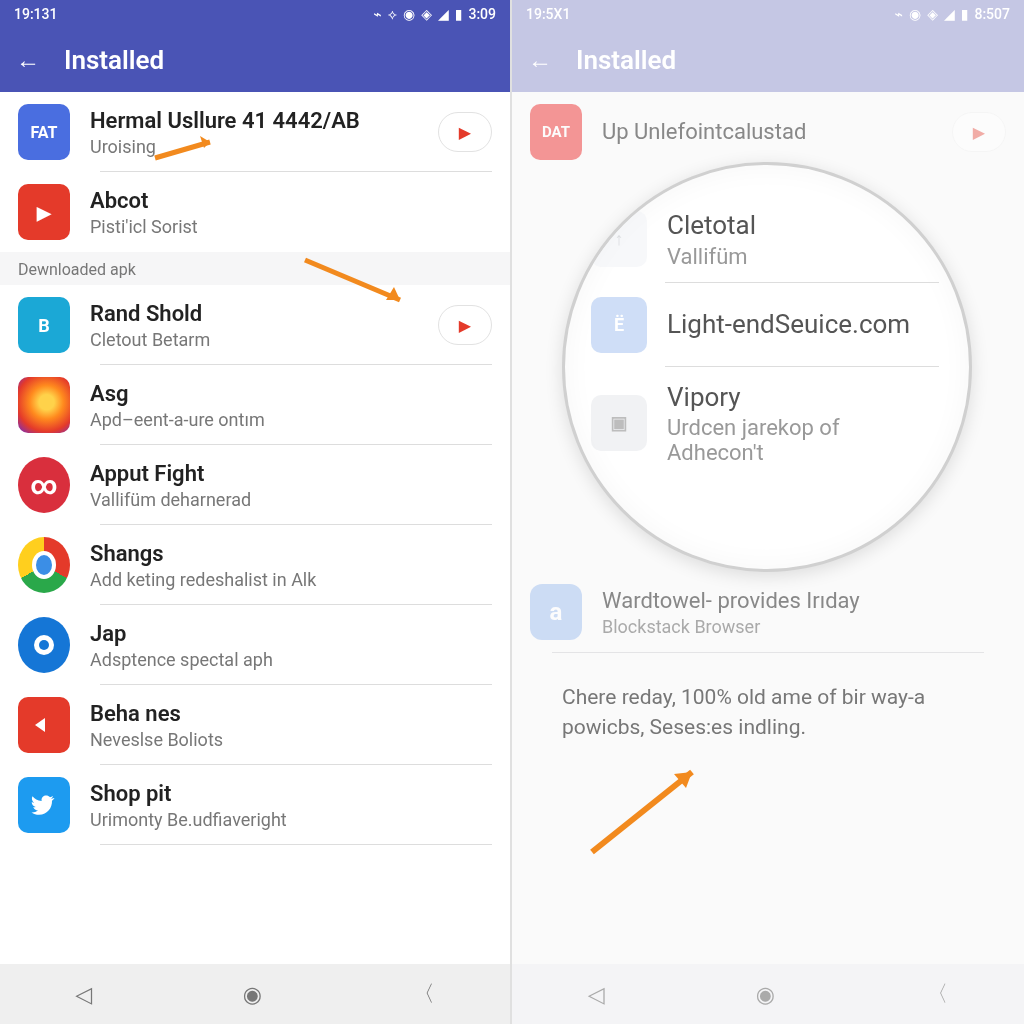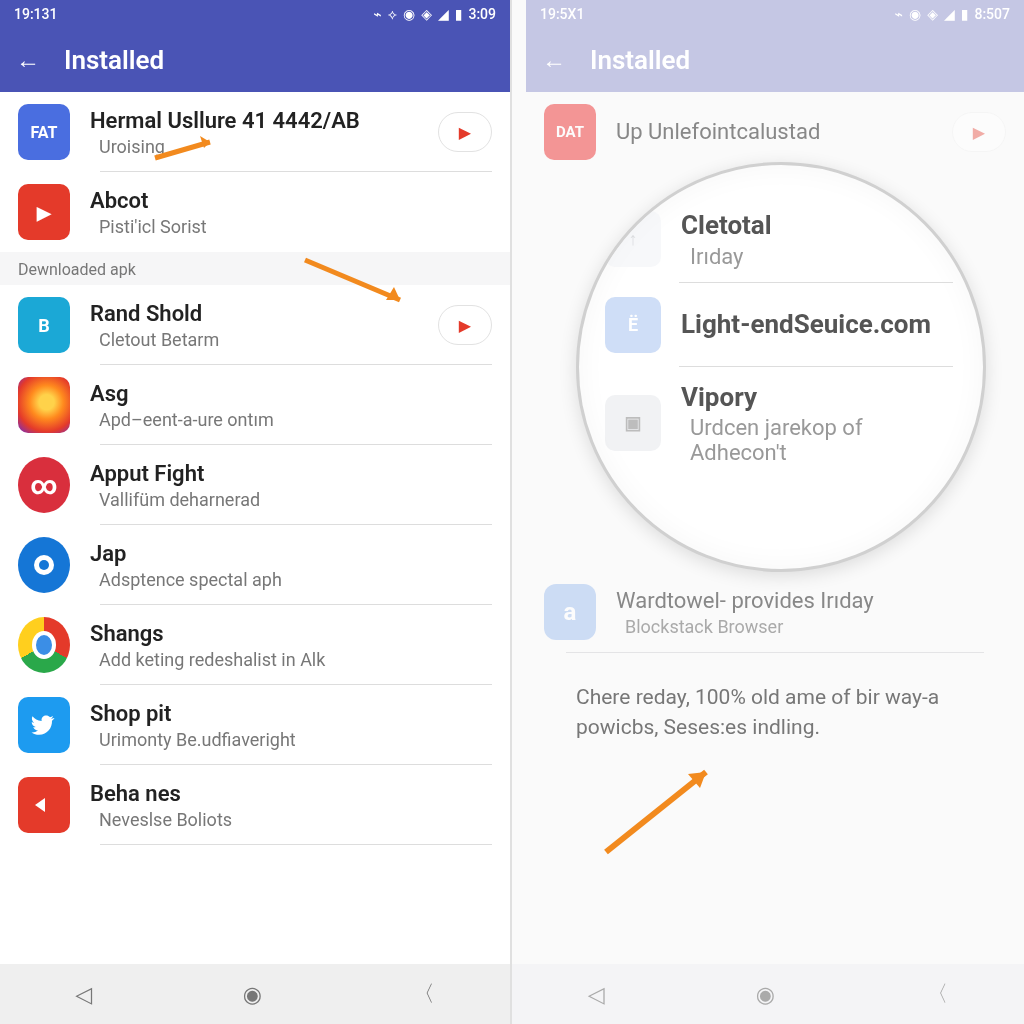--- a/index.html
+++ b/index.html
@@ -12,21 +12,21 @@
     overflow: hidden;
   }
   .phone {
     width: 512px;
     height: 1024px;
     background: #c2410c;
     position: relative;
     overflow: hidden;
   }
   .phone.left { border-right: 2px solid #e0e0e0; }
-  .phone.right { background: #fafafa; padding-left: 14px; }
+  .phone.right { background: #fafafa; }
 
   
   .status {
     height: 28px;
     background: #4a54b5;
     color: #fff;
     display: flex;
     justify-content: space-between;
     align-items: center;
     padding: 0 14px;
@@ -104,21 +104,21 @@
   .icon.beh { background: #e43a2a; }
   .icon.gd  { background: linear-gradient(135deg,#2aa84a 33%,#ffcf1e 33% 66%,#3b8ee6 66%); }
   .icon.dat { background: #ef4444; font-size:15px;}
   .icon.up  { background: #f1f3f6; color:#c0c3c8; }
   .icon.e   { background: #a8c4f0; }
   .icon.vip { background: #e6e8ec; color:#888;}
   .icon.a   { background: #a8c4f0; border-radius:12px; font-size:24px;}
 
   .txt { flex: 1; min-width: 0; }
   .title { font-size: 22px; font-weight: 600; color: #222; line-height: 1.25; }
-  .sub   { font-size: 18px; color: #777; margin-top: 2px; margin-left: 9px; }
+  .sub   { font-size: 18px; color: #777; margin-top: 2px; }
   .right .title { color: #888; font-weight:400;}
   .right .sub   { color: #aaa; }
 
   .play-btn {
     width: 54px;
     height: 40px;
     border: 1px solid #e2e2e2;
     border-radius: 20px;
     display: flex;
     align-items: center;
@@ -167,21 +167,21 @@
     width: 410px;
     height: 410px;
     border-radius: 50%;
     border: 3px solid #d0d0d0;
     background: #fff;
     box-shadow: 0 4px 18px rgba(0,0,0,.12), inset 0 0 30px rgba(0,0,0,.04);
     overflow: hidden;
     padding-top: 30px;
   }
   .lens .row { padding: 14px 40px 14px 26px; }
-  .lens .title { font-size: 26px; color:#555; font-weight:700;}
+  .lens .title { font-size: 26px; color:#555; font-weight:400;}
   .lens .sub   { font-size: 22px; color:#999;}
   .lens .icon  { width:56px;height:56px;flex:0 0 56px;}
   .lens .sep::after{ left:100px; right:30px;}
 
   .desc {
     position: absolute;
     top: 590px;
     left: 50px;
     right: 40px;
     font-size: 21px;
@@ -272,61 +272,61 @@
 
     <div class="row sep">
       <div class="icon cp">∞</div>
       <div class="txt">
         <div class="title">Apput Fight</div>
         <div class="sub">Vallifüm deharnerad</div>
       </div>
     </div>
 
     <div class="row sep">
+      <div class="icon chrome"></div>
+      <div class="txt">
+        <div class="title">Shangs</div>
+        <div class="sub">Add keting redeshalist in Alk</div>
+      </div>
+    </div>
+
+    <div class="row sep">
       <div class="icon eye">
         <svg width="30" height="30" viewBox="0 0 30 30">
             <circle cx="15" cy="15" r="10" fill="#fff"></circle>
             <circle cx="15" cy="15" r="5" fill="#1576d6"></circle>
           </svg>
       </div>
       <div class="txt">
         <div class="title">Jap</div>
         <div class="sub">Adsptence spectal aph</div>
       </div>
     </div>
 
     <div class="row sep">
-      <div class="icon chrome"></div>
-      <div class="txt">
-        <div class="title">Shangs</div>
-        <div class="sub">Add keting redeshalist in Alk</div>
+      <div class="icon beh">
+        <svg width="26" height="26" viewBox="0 0 26 26">
+            <path d="M4 13 L14 6 L14 20 Z" fill="#fff"></path>
+          </svg>
+      </div>
+      <div class="txt">
+        <div class="title">Beha nes</div>
+        <div class="sub">Neveslse Boliots</div>
       </div>
     </div>
 
     <div class="row sep">
       <div class="icon tw">
         <svg width="30" height="30" viewBox="0 0 30 30">
             <path d="M25 8c-1 .5-2 .8-3 1 1-.8 1.8-2 2-3-1 .6-2 1-3 1.3C20 6 18.7 5.5 17 5.5c-3 0-5 2.5-4.3 5.5C8.5 10.7 5.5 9 3.5 6.3c-1.3 2.3-.5 5 1.7 6.4-.9 0-1.8-.3-2.5-.7 0 2.4 1.7 4.5 4 5-.8.2-1.6.3-2.4.1.7 2 2.5 3.4 4.7 3.5C7 22 4.8 22.7 2.5 22.5 4.7 24 7.3 24.8 10 24.8c8.5 0 13.3-7.3 13-14 1-.7 1.8-1.6 2.5-2.7z" fill="#fff"></path>
           </svg>
       </div>
       <div class="txt">
         <div class="title">Shop pit</div>
         <div class="sub">Urimonty Be.udfiaveright</div>
-      </div>
-    </div>
-
-    <div class="row sep">
-      <div class="icon beh">
-        <svg width="26" height="26" viewBox="0 0 26 26">
-            <path d="M4 13 L14 6 L14 20 Z" fill="#fff"></path>
-          </svg>
-      </div>
-      <div class="txt">
-        <div class="title">Beha nes</div>
-        <div class="sub">Neveslse Boliots</div>
       </div>
     </div>
 
 
   </div>
 
   <div class="navbar">
     <span>◁</span>
     <span>◉</span>
     <span>〈</span>
@@ -359,21 +359,21 @@
         <div class="title">Up Unlefointcalustad</div>
       </div>
       <div class="play-btn">▶</div>
     </div>
 
     <div class="lens">
       <div class="row sep">
         <div class="icon up">↑</div>
         <div class="txt">
           <div class="title">Cletotal</div>
-          <div class="sub">Irıday</div>
+          <div class="sub">Vallifüm</div>
         </div>
       </div>
       <div class="row sep">
         <div class="icon e">Ë</div>
         <div class="txt">
           <div class="title">Light-endSeuice.com</div>
         </div>
       </div>
       <div class="row">
         <div class="icon vip">▣</div>

